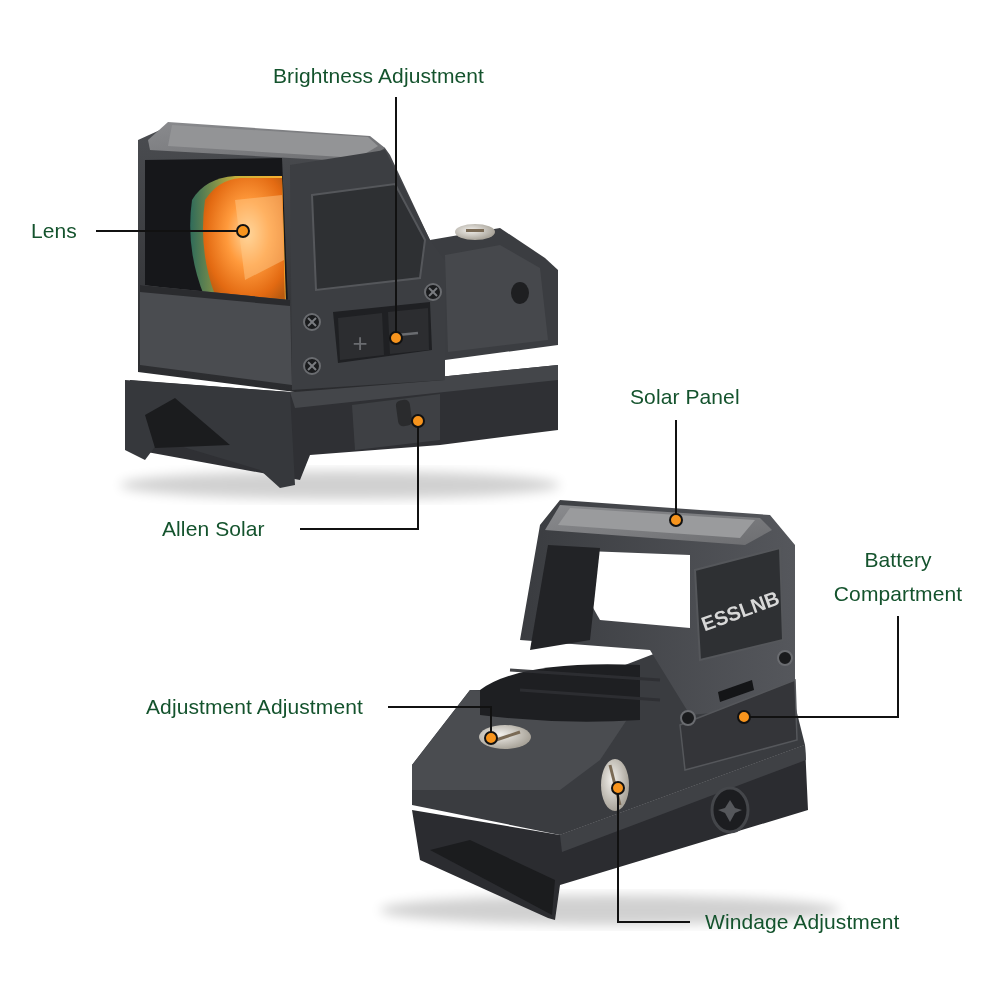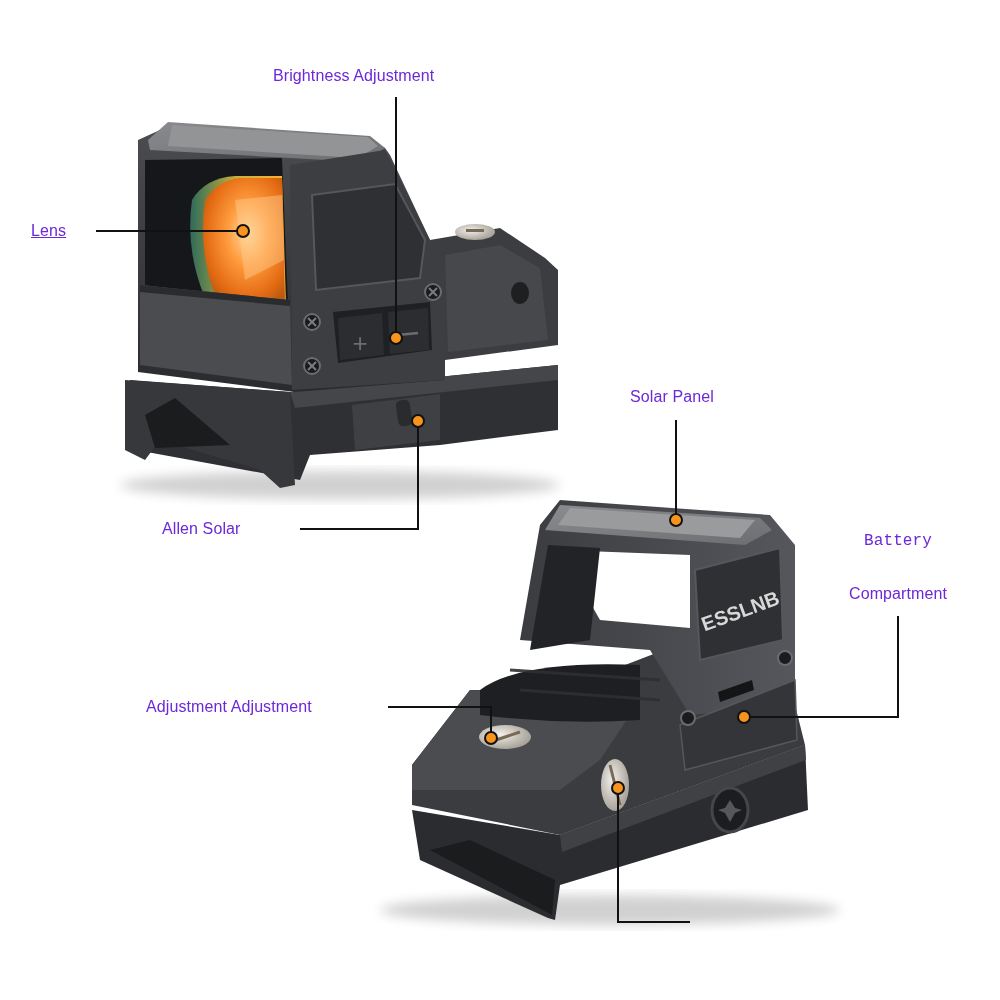--- a/index.html
+++ b/index.html
@@ -1,19 +1,19 @@
 <!DOCTYPE html>
 <html><head>
 <meta charset="utf-8">
 <style>
   html, body { margin:0; padding:0; background:#ffffff; }
   body { width:1000px; height:1000px; position:relative; overflow:hidden; font-family:"Liberation Sans", sans-serif; }
   .stage { position:absolute; left:0; top:0; width:1000px; height:1000px; }
   svg.art { position:absolute; left:0; top:0; }
-  .label { position:absolute; font-family:"Liberation Sans", sans-serif; font-size:16px; color:#6d28d9; white-space:nowrap; line-height:24px; letter-spacing:0.1px; }
+  .label { position:absolute; font-family:"Liberation Sans", sans-serif; font-size:21px; color:#14532d; white-space:nowrap; line-height:24px; letter-spacing:0.1px; }
   .label.center { text-align:center; }
 </style>
 </head>
 <body>
 
 <div class="stage">
 
 <svg class="art" width="1000" height="1000" viewBox="0 0 1000 1000">
   <defs>
     <linearGradient id="metal" x1="0" y1="0" x2="0" y2="1">
@@ -172,20 +172,21 @@
     <circle cx="243" cy="231" r="6"></circle>
     <circle cx="418" cy="421" r="6"></circle>
     <circle cx="676" cy="520" r="6"></circle>
     <circle cx="744" cy="717" r="6"></circle>
     <circle cx="491" cy="738" r="6"></circle>
     <circle cx="618" cy="788" r="6"></circle>
   </g>
 </svg>
 
 <div class="label" style="left:273px; top:64px;">Brightness Adjustment</div>
-<div class="label" style="left:31px; top:219px;text-decoration:underline;">Lens</div>
+<div class="label" style="left:31px; top:219px;">Lens</div>
 <div class="label" style="left:162px; top:517px;">Allen Solar</div>
 <div class="label" style="left:614px; top:385px;margin-left:16px;">Solar Panel</div>
-<div class="label center" style="left:820px; top:529px; width:156px;font-family:Liberation Mono, monospace;">Battery</div>
+<div class="label center" style="left:820px; top:548px; width:156px;">Battery</div>
 <div class="label center" style="left:820px; top:582px; width:156px;">Compartment</div>
 <div class="label" style="left:146px; top:695px;">Adjustment Adjustment</div>
+<div class="label" style="left:705px; top:910px;">Windage Adjustment</div>
 
 </div>
 
 </body></html>

